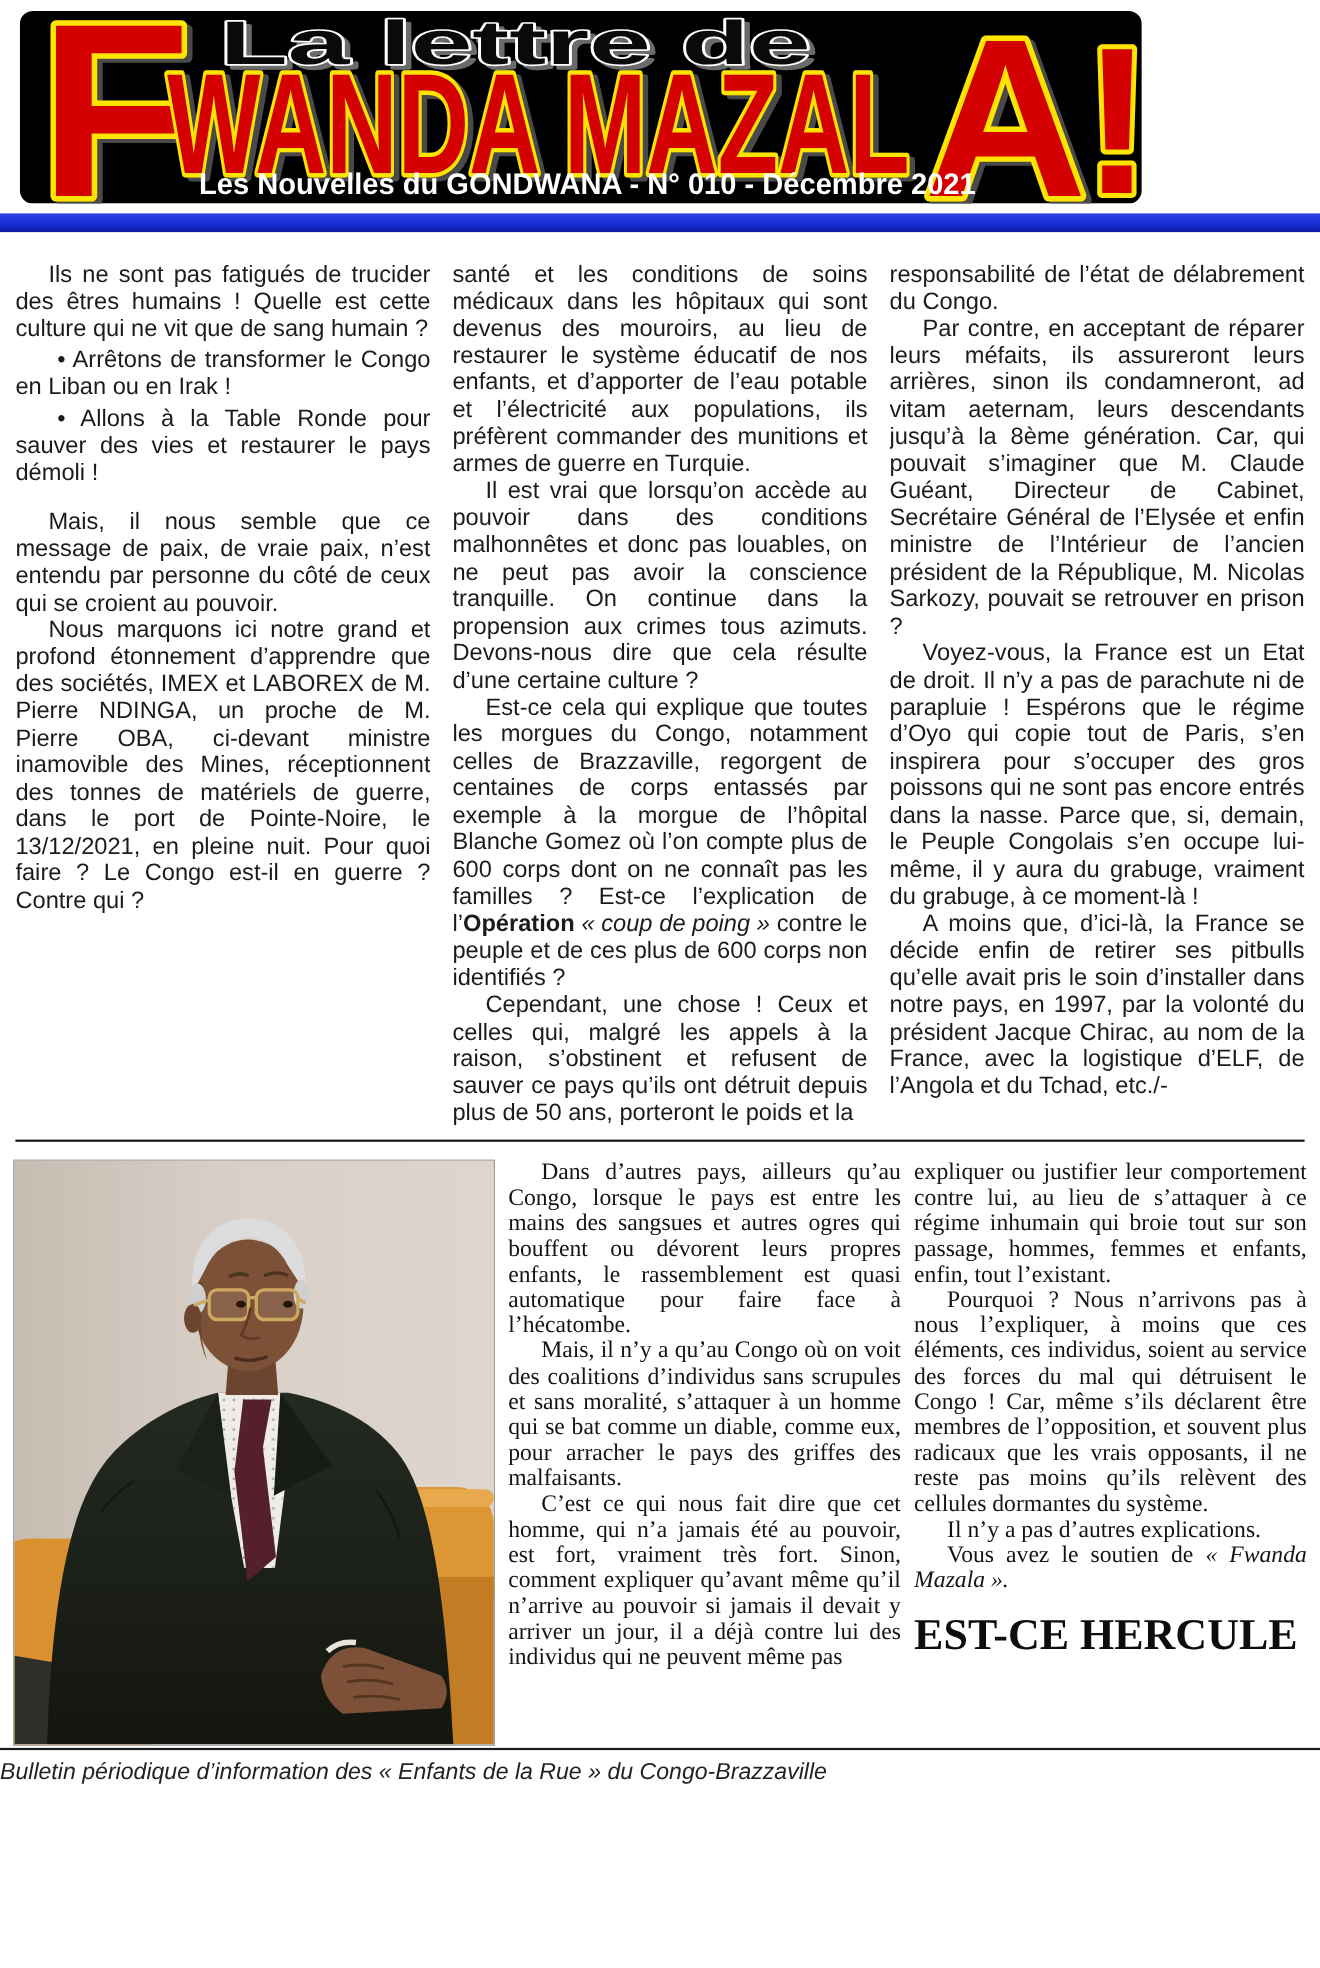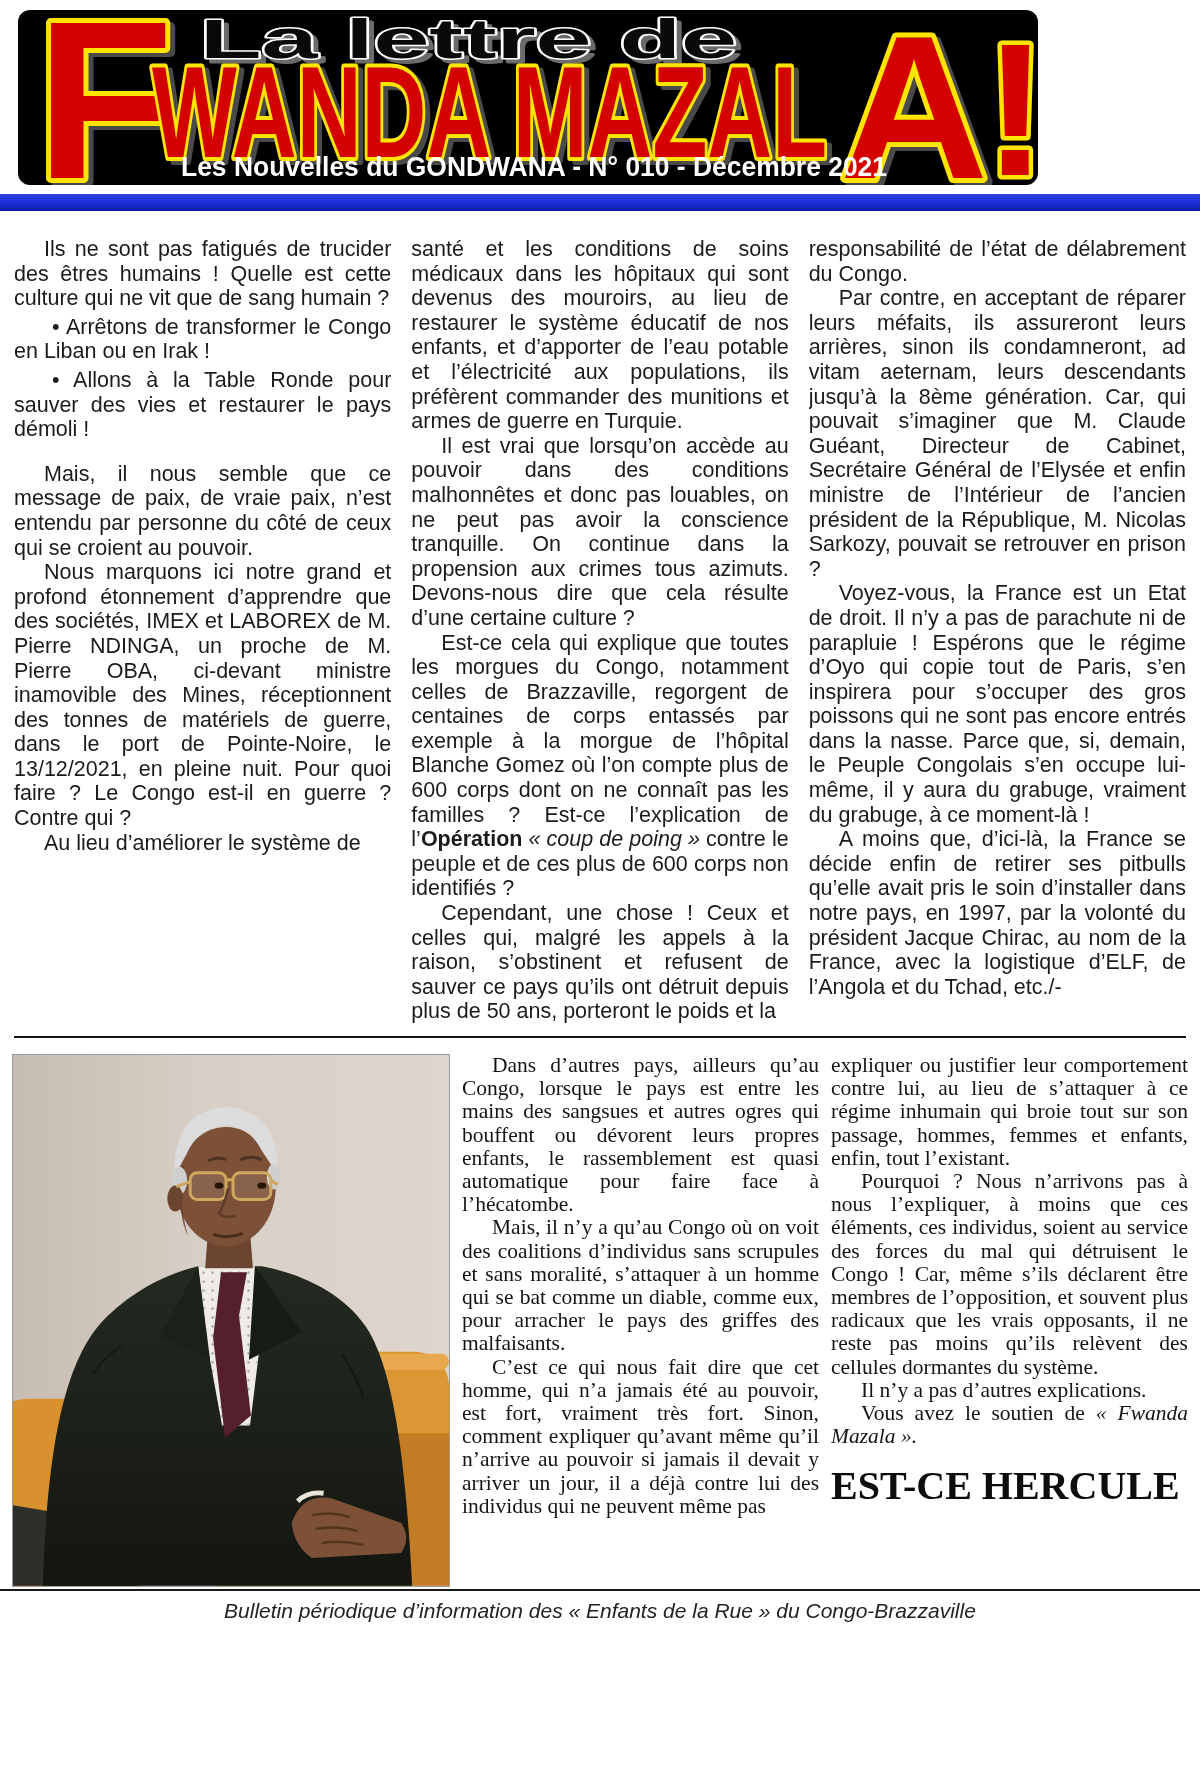--- a/index.html
+++ b/index.html
@@ -40,21 +40,21 @@
             font-family:"Liberation Serif",serif;font-size:21.5px;line-height:23.2px;
             text-align:justify;color:#141414;}
   .photo{flex:0 0 auto;width:436px;height:531px;margin:0;border:1px solid #9a9a9a;
          overflow:hidden;background:#d5ccc3;}
   .article2 .col{flex:1;overflow:hidden;}
   .hercule{font-family:"Liberation Serif",serif;font-weight:bold;font-size:40px;
            text-align:center;margin-top:26px;white-space:nowrap;color:#0d0d0d;}
 
   
   .footer-rule{border:none;border-top:2px solid #1a1a1a;margin:0;}
-  .footer-text{margin:8px 0 0;text-align:center;font-style:italic;font-size:21px;color:#222;}
+  .footer-text{margin:8px 0 0;font-style:italic;font-size:21px;color:#222;}
 </style>
 </head>
 <body>
 
 <div class="page">
 
   <div class="masthead">
     <svg width="1020" height="175" viewBox="0 0 1020 175">
       <rect x="0" y="0" width="1020" height="175" rx="12" fill="#000000"></rect>
 
@@ -76,21 +76,20 @@
   <div class="blue-bar"></div>
 
 
   <section class="article1">
     <div class="col">
       <p>Ils ne sont pas fatigués de trucider des êtres humains ! Quelle est cette culture qui ne vit que de sang humain ?</p>
       <p class="bullet">• Arrêtons de transformer le Congo en Liban ou en Irak !</p>
       <p class="bullet">• Allons à la Table Ronde pour sauver des vies et restaurer le pays démoli !</p>
       <p class="gap-top">Mais, il nous semble que ce message de paix, de vraie paix, n’est entendu par personne du côté de ceux qui se croient au pouvoir.</p>
       <p>Nous marquons ici notre grand et profond étonnement d’apprendre que des sociétés, IMEX et LABOREX de M. Pierre NDINGA, un proche de M. Pierre OBA, ci-devant ministre inamovible des Mines, réceptionnent des tonnes de matériels de guerre, dans le port de Pointe-Noire, le 13/12/2021, en pleine nuit. Pour quoi faire ? Le Congo est-il en guerre ? Contre qui ?</p>
-      <p>Au lieu d’améliorer le système de</p>
     </div>
     <div class="col">
       <p class="cont">santé et les conditions de soins médicaux dans les hôpitaux qui sont devenus des mouroirs, au lieu de restaurer le système éducatif de nos enfants, et d’apporter de l’eau potable et l’électricité aux populations, ils préfèrent commander des munitions et armes de guerre en Turquie.</p>
       <p>Il est vrai que lorsqu’on accède au pouvoir dans des conditions malhonnêtes et donc pas louables, on ne peut pas avoir la conscience tranquille. On continue dans la propension aux crimes tous azimuts. Devons-nous dire que cela résulte d’une certaine culture ?</p>
       <p><span>Est-ce cela qui explique que toutes les morgues du Congo, notamment celles de Brazzaville, regorgent de centaines de corps entassés par exemple à la morgue de l’hôpital Blanche Gomez où l’on compte plus de 600 corps dont on ne connaît pas les familles ? Est-ce l’explication de l’</span><span class="b">Opération</span><span class="bi"> « coup de poing » </span><span>contre le peuple et de ces plus de 600 corps non identifiés ?</span></p>
       <p>Cependant, une chose ! Ceux et celles qui, malgré les appels à la raison, s’obstinent et refusent de sauver ce pays qu’ils ont détruit depuis plus de 50 ans, porteront le poids et la</p>
     </div>
     <div class="col">
       <p class="cont">responsabilité de l’état de délabrement du Congo.</p>
       <p>Par contre, en acceptant de réparer leurs méfaits, ils assureront leurs arrières, sinon ils condamneront, ad vitam aeternam, leurs descendants jusqu’à la 8ème génération. Car, qui pouvait s’imaginer que M. Claude Guéant, Directeur de Cabinet, Secrétaire Général de l’Elysée et enfin ministre de l’Intérieur de l’ancien président de la République, M. Nicolas Sarkozy, pouvait se retrouver en prison ?</p>

